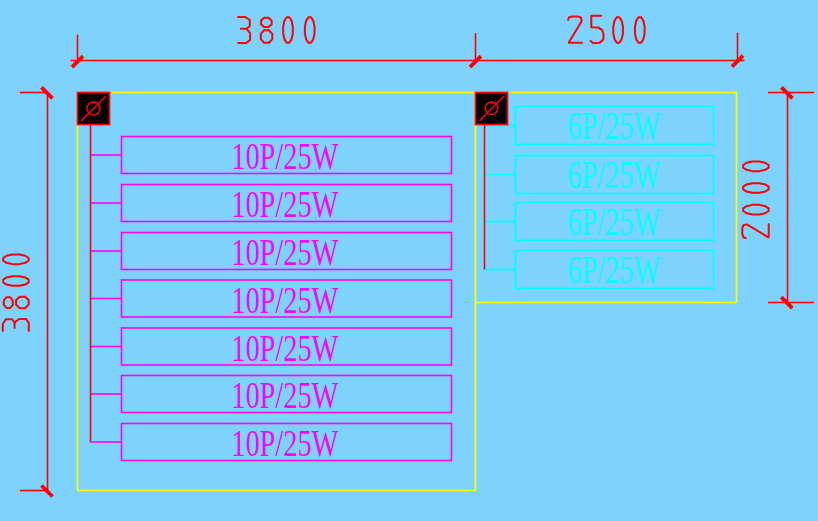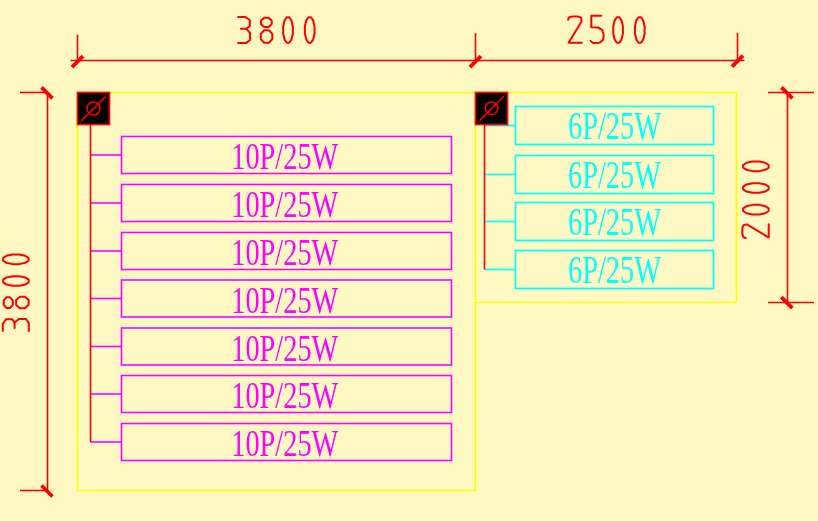--- a/index.html
+++ b/index.html
@@ -1,16 +1,16 @@
 <!DOCTYPE html>
 <html><head>
 <meta charset="utf-8">
 <style>
 html,body{margin:0;padding:0;background:#000;}
-#c{position:relative;width:818px;height:521px;background:#fef9c3;overflow:hidden;}
+#c{position:relative;width:818px;height:521px;background:#7dd3fc;overflow:hidden;}
 svg{position:absolute;top:0;left:0;}
 text{font-family:"Liberation Serif",serif;}
 </style>
 </head>
 <body>
 <div id="c">
 <svg width="818" height="521" viewBox="0 0 818 521" fill="none">
 
   <g stroke="#ffff00" stroke-width="1.7">
     <line x1="77.5" y1="92.5" x2="737.3" y2="92.5"></line>

